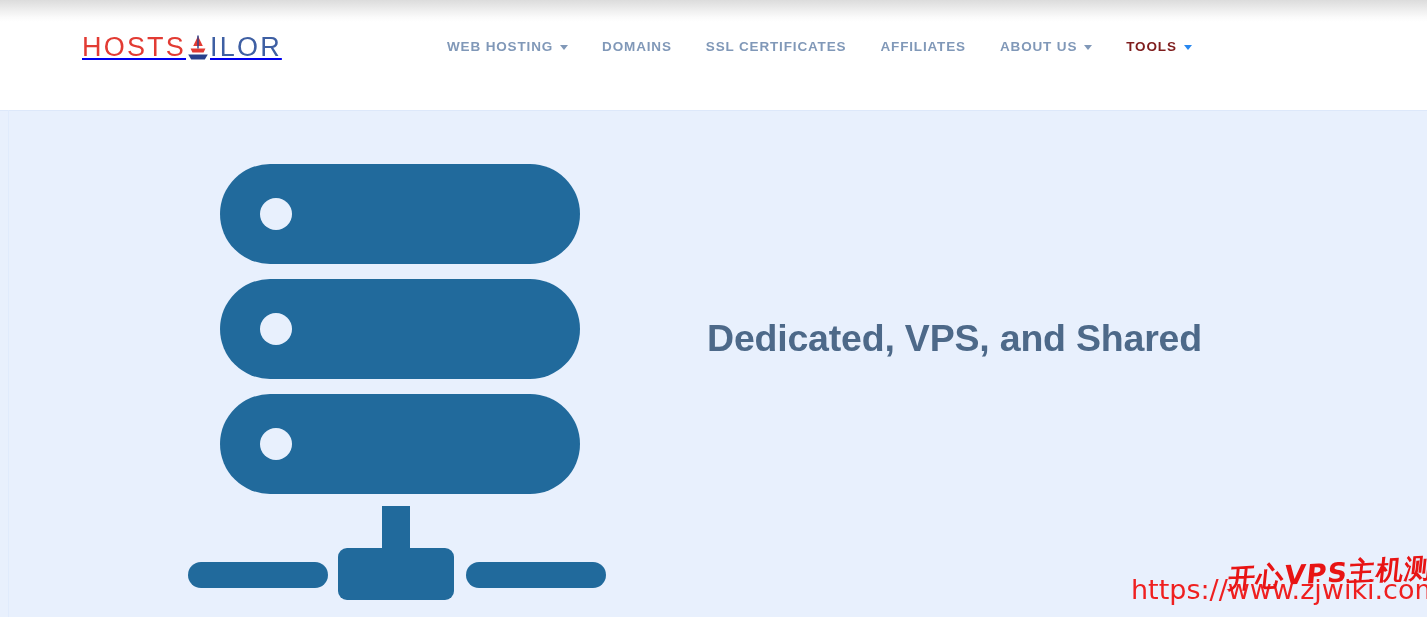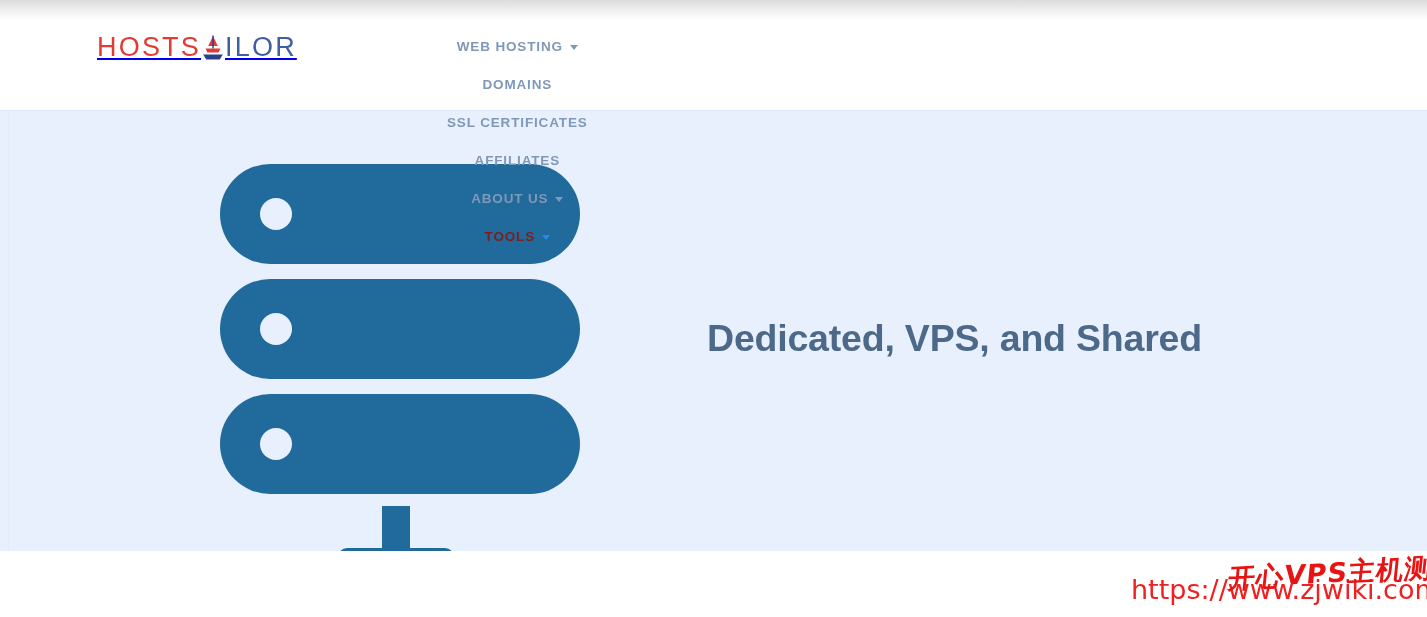--- a/index.html
+++ b/index.html
@@ -27,21 +27,21 @@
   
   .site-header {
     position:absolute; top:0; left:0;
     width:1427px; height:110px;
     background:#ffffff;
     display:flex; align-items:center;
     z-index:3;
   }
 
   .logo {
-    position:absolute; left:97px; top:34px;
+    position:absolute; left:82px; top:34px;
     display:flex; align-items:center;
     letter-spacing:2.2px;
     font-size:27px;
     font-weight:400;
     line-height:1;
     white-space:nowrap;
   }
   .logo-hosts { color:#e23b33; }
   .logo-ilor  { color:#3e5fa3; }
   .logo-boat {
@@ -50,23 +50,22 @@
     position:relative;
     margin:0 1px 0 1px;
     vertical-align:middle;
   }
   .logo-boat svg { display:block; }
 
   
   .main-nav {
     position:absolute; left:430px; top:34px;
     display:flex; align-items:center;
-    gap:12px;
+    gap:0px;
     height:26px;
-    flex-direction:column;
   }
   .nav-item {
     display:flex; align-items:center;
     color:#8098b8;
     font-size:13.5px;
     font-weight:700;
     letter-spacing:0.85px;
     text-transform:uppercase;
     white-space:nowrap;
     padding:0 17px;
@@ -85,21 +84,21 @@
   .nav-item.active .caret { border-top-color:#2787f0; }
   .home-icon {
     display:inline-block;
     margin-right:7px;
     line-height:0;
   }
 
   
   .hero {
     position:absolute; top:110px; left:0;
-    width:1427px; height:441px;
+    width:1427px; height:507px;
     background:#e8f0fd;
     overflow:hidden;
   }
   .hero-rule {
     position:absolute; top:0; left:0;
     width:1427px; height:1px;
     background:#dde8fa;
   }
   .hero-left-edge {
     position:absolute; top:0; left:8px;

